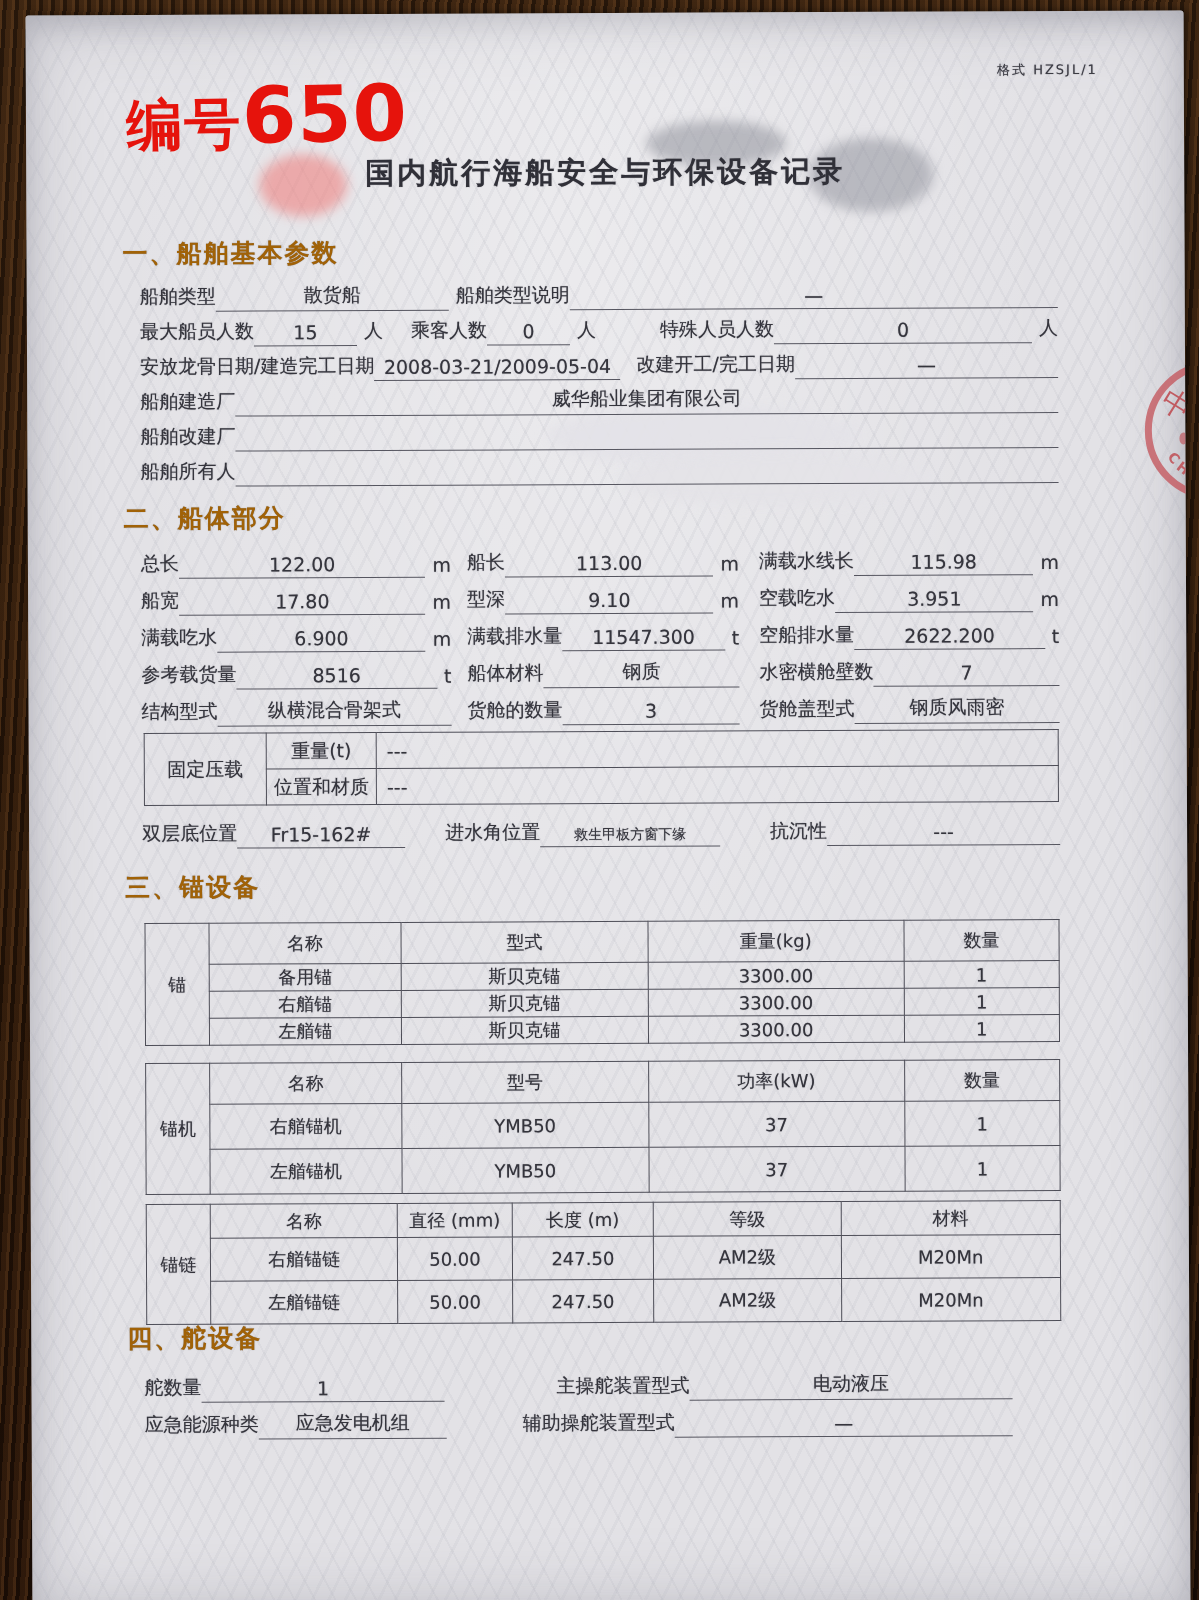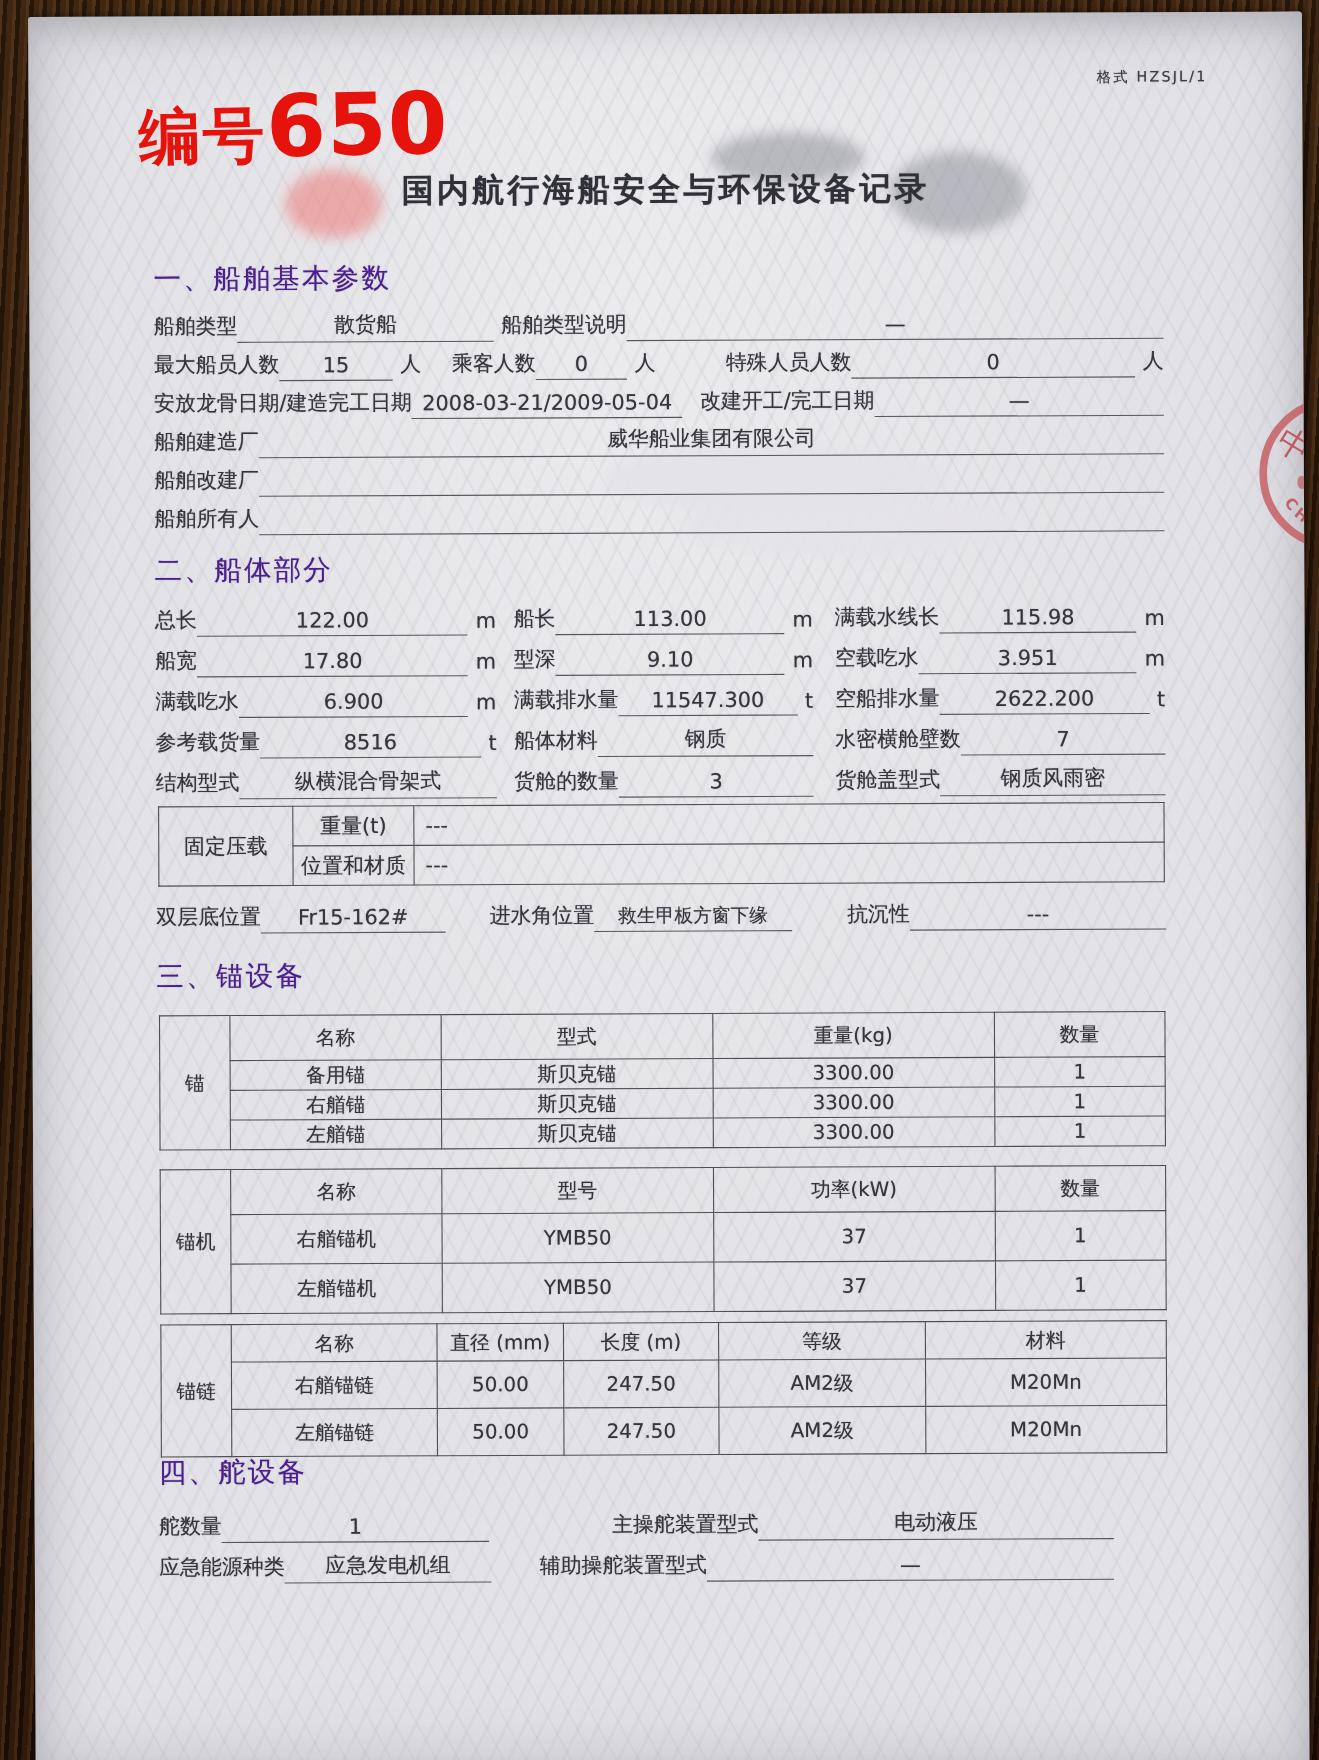--- a/index.html
+++ b/index.html
@@ -31,21 +31,21 @@
       repeating-linear-gradient(116deg, rgba(176,178,188,.14) 0 3px, transparent 3px 15px),
       repeating-linear-gradient(62deg, rgba(160,162,174,.11) 0 2px, transparent 2px 18px),
       radial-gradient(ellipse at 48% 14%, rgba(255,255,255,.30), transparent 55%);
   }
   .txt{ text-shadow:0 0 1px rgba(55,55,66,.55); }
   .fmt{ position:absolute; top:50px; right:86px; font-size:13px; letter-spacing:2px; color:#3c3c44;}
   .serial{ position:absolute; top:56px; left:100px; color:#e6130c; font-weight:800; transform:rotate(-0.8deg); white-space:nowrap;}
   .serial .cn{ font-size:56px; letter-spacing:2px;}
   .serial .num{ font-size:78px; letter-spacing:1px;}
   .title{ position:absolute; top:140px; left:0; width:100%; text-align:center; font-size:29px; font-weight:600; letter-spacing:3px; color:#303038;}
-  .shead{ position:absolute; left:113px; font-size:25px; font-weight:400; letter-spacing:2px; color:#4c1d95; white-space:nowrap;}
+  .shead{ position:absolute; left:96px; font-size:25px; font-weight:700; letter-spacing:2px; color:#a16207; white-space:nowrap;}
 
   .frow{ display:flex; align-items:flex-end; height:35px; font-size:19px; white-space:nowrap;}
   .lbl{ padding-bottom:2px;}
   .line{ border-bottom:1.7px solid #565660; text-align:center; padding:0 4px 2px; }
   .fl1{ flex:1; }
   .unit{ margin-left:7px; padding-bottom:2px;}
 
   .s1{ position:absolute; left:113px; top:262px; width:918px;}
   .s2{ position:absolute; left:113px; top:527px; width:918px;}
   .grow{ display:flex; height:37px; font-size:19px; align-items:flex-end; white-space:nowrap;}
@@ -243,21 +243,21 @@
       <td>位置和材质</td>
       <td class="vcell">---</td>
     </tr>
   </tbody>
     </table>
 
   <div class="dbrow frow txt">
     <span class="lbl">双层底位置</span>
     <span class="line" style="width:160px">Fr15-162#</span>
     <span class="lbl" style="margin-left:40px">进水角位置</span>
-    <span class="line" style="width:172px;font-size:17px">救生甲板方窗下缘</span>
+    <span class="line" style="width:172px;font-size:14px">救生甲板方窗下缘</span>
     <span class="lbl" style="margin-left:50px">抗沉性</span>
     <span class="line fl1">---</span>
   </div>
 
   <div class="shead txt" style="top:856px">三、锚设备</div>
 
   <table class="etable t-anchor txt">
     <tbody>
         <tr class="hrow">
       <td rowspan="4" style="width:7%">锚</td>
@@ -342,18 +342,18 @@
   <div class="s4 txt">
     <div class="frow">
       <span class="lbl">舵数量</span>
       <span class="line" style="width:235px">1</span>
       <span class="lbl" style="margin-left:112px">主操舵装置型式</span>
       <span class="line fl1">电动液压</span>
     </div>
     <div class="frow">
       <span class="lbl">应急能源种类</span>
       <span class="line" style="width:180px">应急发电机组</span>
-      <span class="lbl" style="margin-left:44px">辅助操舵装置型式</span>
+      <span class="lbl" style="margin-left:76px">辅助操舵装置型式</span>
       <span class="line fl1">—</span>
     </div>
   </div>
 
 </div>
 
 </body></html>

